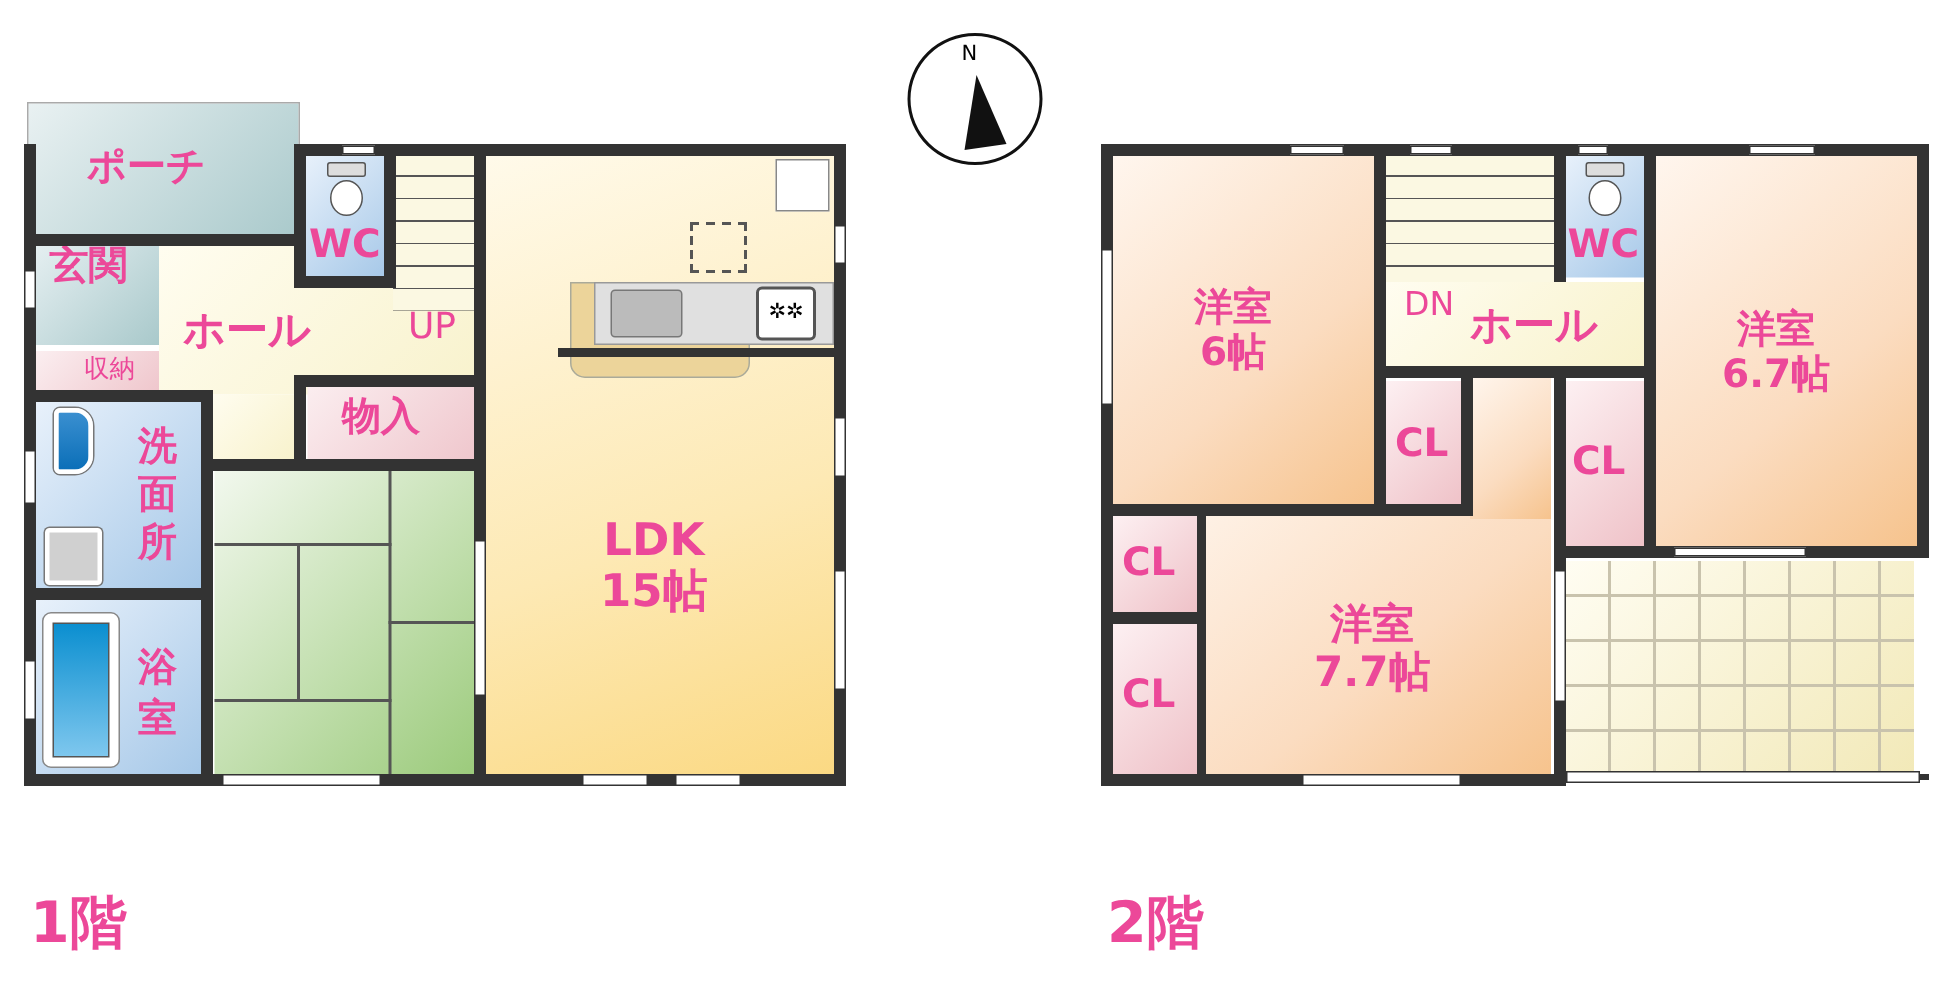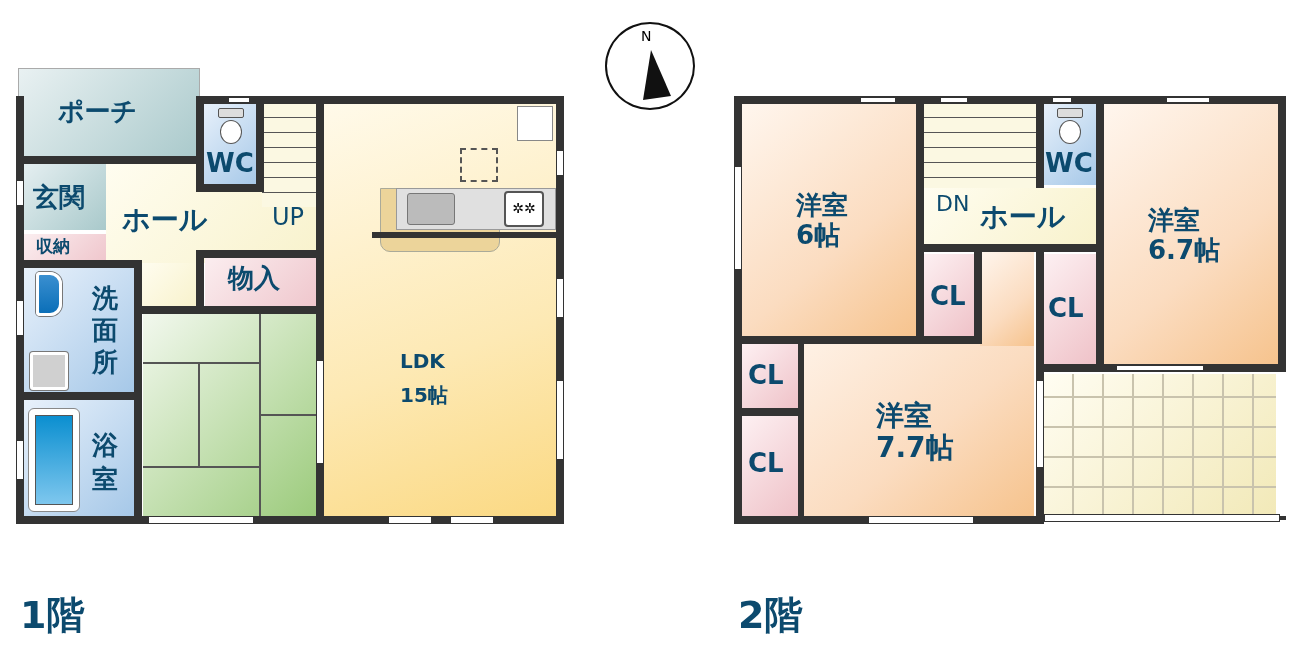--- a/index.html
+++ b/index.html
@@ -1,21 +1,21 @@
 <!DOCTYPE html>
 <html><head>
 <meta charset="utf-8">
 <style>
 *{box-sizing:border-box;margin:0;padding:0}
 body{width:1302px;height:658px;background:#fff;position:relative;overflow:hidden;font-family:"DejaVu Sans","Liberation Sans",sans-serif;}
 .abs{position:absolute}
 .room{position:absolute}
 .wall{position:absolute;background:#333}
 .win{position:absolute;background:#fff;border:1px solid #333}
-.lbl{position:absolute;font-weight:bold;color:#0c4a6e;text-align:left;line-height:1.05;white-space:nowrap}
+.lbl{position:absolute;font-weight:bold;color:#ec4899;text-align:center;line-height:1.05;white-space:nowrap}
 .porch{background:linear-gradient(135deg,#e9f1f2 0%,#a9c9cb 100%)}
 .genkan{background:linear-gradient(135deg,#e5eff1,#a9c9cb)}
 .pink{background:linear-gradient(135deg,#fbeef0,#efc6cc)}
 .blue{background:linear-gradient(135deg,#e8f1fb,#a6c8e8)}
 .hall{background:linear-gradient(135deg,#fffdf0,#f8f2cc)}
 .tatami{background:linear-gradient(135deg,#f2f8ee,#9ccb7c)}
 .ldk{background:linear-gradient(160deg,#fffaea 0%,#fde9b4 60%,#fbd983 100%)}
 .west{background:linear-gradient(140deg,#fff6ee 0%,#fbdcc0 60%,#f6c38d 100%)}
 .cl{background:linear-gradient(135deg,#fdf0f2,#efc2c8)}
 .balc{background:
@@ -26,23 +26,23 @@
 </style>
 </head>
 <body>
 
 <div class="abs" style="left:0;top:0;width:580px;height:540px;">
 
   <div class="room porch" style="left:18px;top:68px;width:182px;height:92px;border:1px solid #aaa;border-bottom:none"></div>
   <div class="lbl" style="left:58px;top:98px;font-size:26px;">ポーチ</div>
 
   <div class="room genkan" style="left:24px;top:163px;width:82px;height:67px"></div>
-  <div class="lbl" style="left:33px;top:184px;font-size:26px;">玄関</div>
+  <div class="lbl" style="left:33px;top:164px;font-size:26px;">玄関</div>
   <div class="room pink" style="left:24px;top:234px;width:82px;height:28px"></div>
-  <div class="lbl" style="left:36px;top:238px;font-size:17px;font-weight:bold">収納</div>
+  <div class="lbl" style="left:56px;top:238px;font-size:17px;font-weight:normal">収納</div>
 
   <div class="room hall" style="left:106px;top:163px;width:216px;height:100px"></div>
   <div class="room hall" style="left:140px;top:263px;width:56px;height:44px"></div>
   <div class="lbl" style="left:122px;top:205px;font-size:28px;">ホール</div>
 
   <div class="room blue" style="left:203px;top:103px;width:55px;height:82px"></div>
   <div class="abs" style="left:218px;top:108px;width:26px;height:38px;">
     <div style="width:26px;height:10px;border:1px solid #555;background:#ddd;border-radius:2px"></div>
     <div style="width:22px;height:24px;margin:2px auto 0;border:1px solid #555;background:#fff;border-radius:50%"></div>
   </div>
@@ -80,21 +80,21 @@
     <div style="position:absolute;left:116px;top:100px;width:57px;height:2px;background:#555"></div>
   </div>
 
   <div class="room ldk" style="left:323px;top:103px;width:233px;height:413px"></div>
   <div class="abs" style="left:517px;top:106px;width:36px;height:35px;background:#fff;border:1px solid #888"></div>
   <div class="abs" style="left:460px;top:148px;width:38px;height:34px;border:2px dashed #555"></div>
   <div class="abs" style="left:380px;top:188px;width:120px;height:64px;background:#ecd49a;border:1px solid #aa9;border-radius:0 0 10px 10px"></div>
   <div class="abs" style="left:396px;top:188px;width:160px;height:42px;background:#e0e0e0;border:1px solid #999"></div>
   <div class="abs" style="left:407px;top:193px;width:48px;height:32px;background:#bbb;border:1px solid #777;border-radius:3px"></div>
   <div class="abs" style="left:504px;top:191px;width:40px;height:36px;background:#fff;border:2px solid #555;border-radius:4px;font-size:14px;text-align:center;line-height:30px">✲✲</div>
-  <div class="lbl" style="left:400px;top:344px;font-size:20px;line-height:34px">
+  <div class="lbl" style="left:400px;top:344px;font-size:30px;line-height:34px">
     <div>LDK</div>
     <div>15帖</div>
   </div>
 
   <div class="wall" style="left:16px;top:96px;width:8px;height:428px"></div>
   <div class="wall" style="left:16px;top:516px;width:548px;height:8px"></div>
   <div class="wall" style="left:556px;top:96px;width:8px;height:428px"></div>
   <div class="wall" style="left:196px;top:96px;width:368px;height:8px"></div>
   <div class="wall" style="left:196px;top:96px;width:8px;height:88px"></div>
   <div class="wall" style="left:16px;top:156px;width:188px;height:8px"></div>

